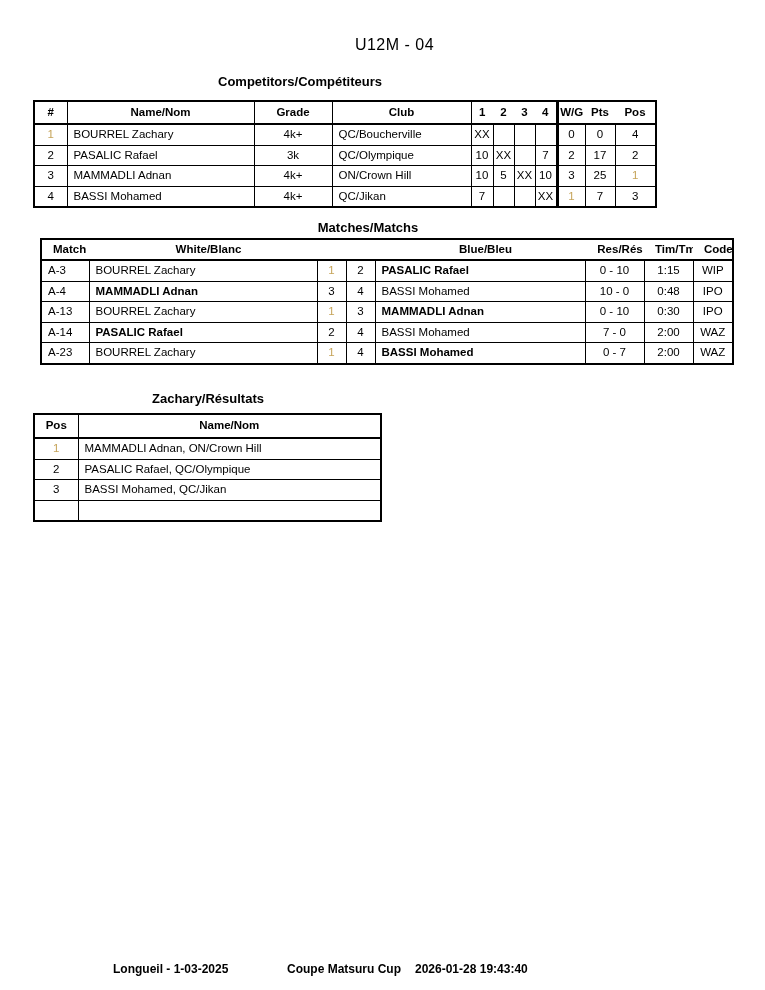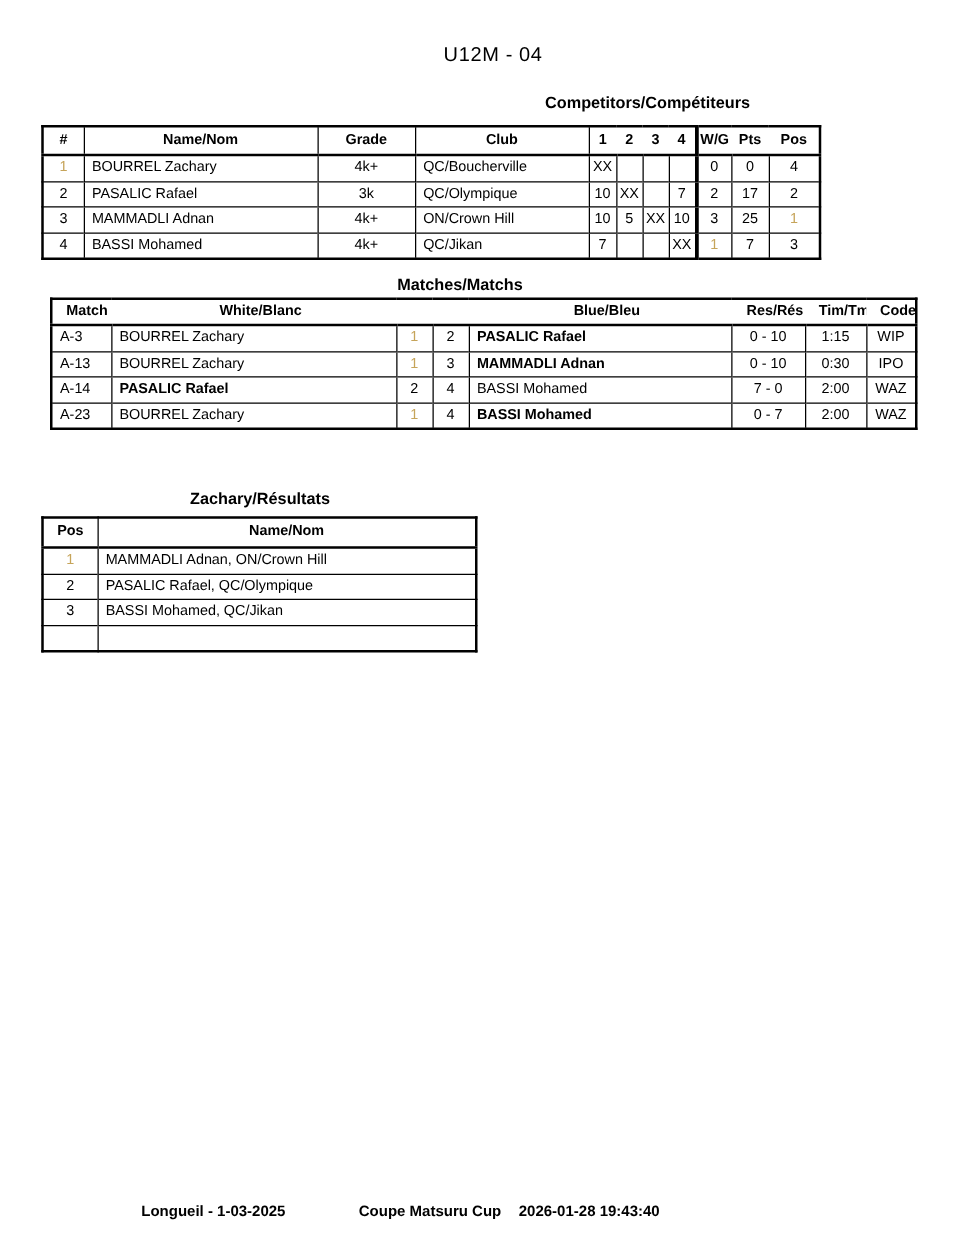--- a/index.html
+++ b/index.html
@@ -5,21 +5,21 @@
   html,body{margin:0;padding:0;background:#fff;}
   .page{
     position:relative;width:765px;height:990px;background:#ffffff;
     font-family:"Liberation Sans","DejaVu Sans",sans-serif;color:#000;overflow:hidden;
   }
   .title{
     position:absolute;top:24px;left:0;width:765px;margin:12px;
     text-align:center;font-size:16px;font-weight:normal;letter-spacing:0.5px;
   }
   .heading{position:absolute;font-size:13px;font-weight:bold;text-align:center;}
-  .h-comp{top:74px;left:0;width:600px;text-align:right;}
+  .h-comp{top:74px;left:0;width:600px;}
   .h-match{top:220px;left:68px;width:600px;}
   .h-res{top:391px;left:0;width:416px;}
 
   table{border-collapse:collapse;table-layout:fixed;position:absolute;background:#fff;}
   .tbl{border:2px solid #000;}
   th,td{
     padding:0;margin:0;vertical-align:middle;overflow:hidden;white-space:nowrap;
     font-size:11.5px;line-height:1;height:19.5px;text-align:center;
   }
   th{font-weight:bold;border-bottom:2px solid #000;}
@@ -166,20 +166,30 @@
           <td class="left">A-3</td>
           <td class="left">BOURREL Zachary</td>
           <td class="gold">1</td>
           <td>2</td>
           <td class="left bold">PASALIC Rafael</td>
           <td>0 - 10</td>
           <td>1:15</td>
           <td>WIP</td>
         </tr>
         <tr>
+          <td class="left">A-4</td>
+          <td class="left bold">MAMMADLI Adnan</td>
+          <td>3</td>
+          <td>4</td>
+          <td class="left">BASSI Mohamed</td>
+          <td>10 - 0</td>
+          <td>0:48</td>
+          <td>IPO</td>
+        </tr>
+        <tr>
           <td class="left">A-13</td>
           <td class="left">BOURREL Zachary</td>
           <td class="gold">1</td>
           <td>3</td>
           <td class="left bold">MAMMADLI Adnan</td>
           <td>0 - 10</td>
           <td>0:30</td>
           <td>IPO</td>
         </tr>
         <tr>

